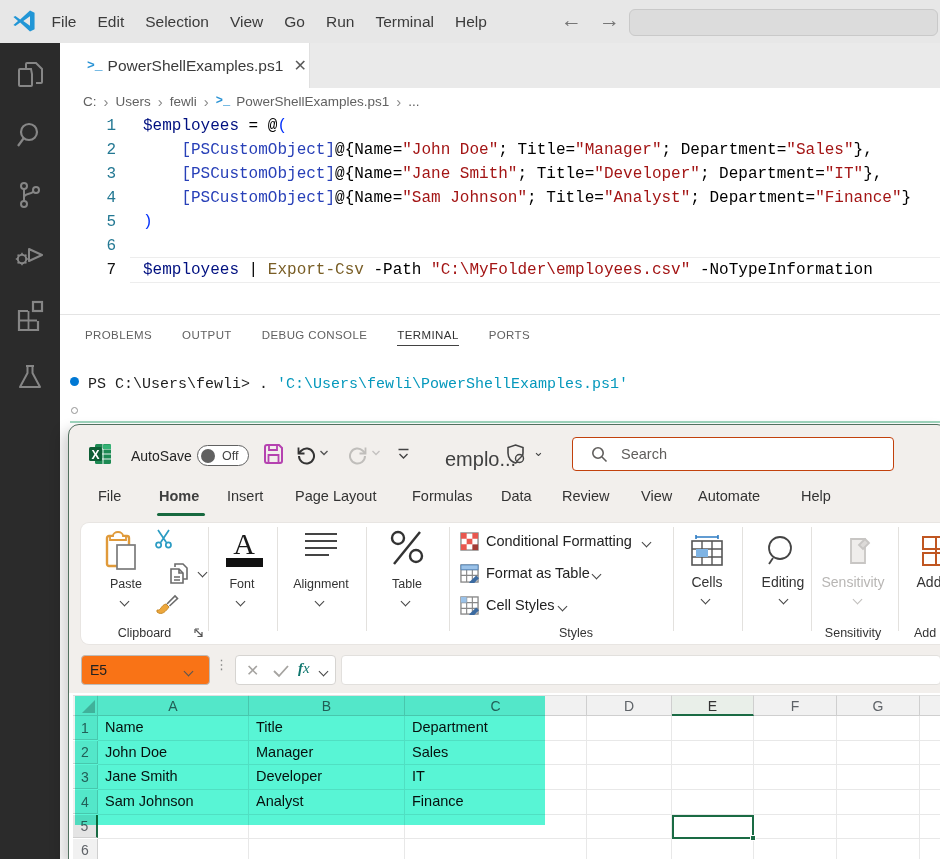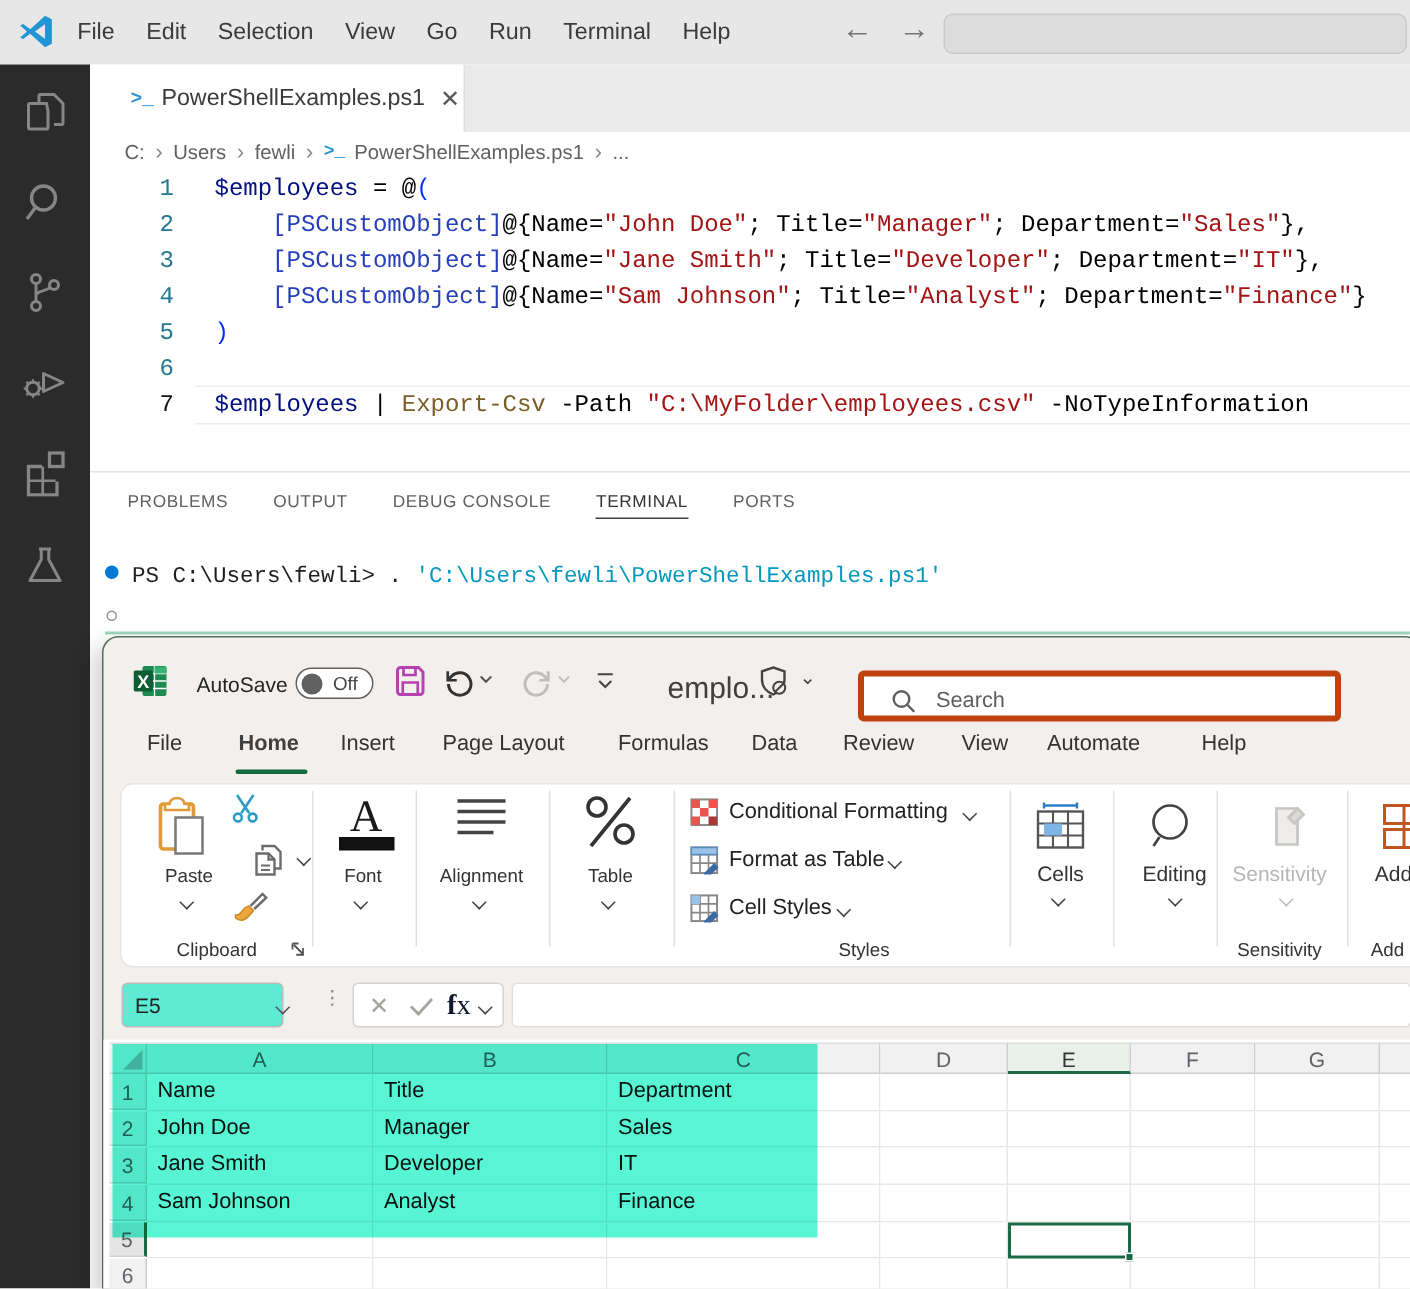--- a/index.html
+++ b/index.html
@@ -180,21 +180,21 @@
     <svg class="abs" style="left:328px;top:23px" width="13" height="13" viewBox="0 0 13 13" fill="none" stroke="#444" stroke-width="1.4">
         <path d="M1.5 1.5 h10 M2.5 6 L6.5 10 L10.5 6"></path>
       </svg>
     <span class="abs" style="left:376px;top:23px;font-size:20px;color:#404040">emplo...</span>
     <svg class="abs" style="left:436px;top:18px" width="21" height="22" viewBox="0 0 21 22" fill="none" stroke="#444" stroke-width="1.6">
       <path d="M10.5 2 L18 4.5 V10 c0 5-3.5 8.5-7.5 10 C6.5 18.5 3 15 3 10 V4.5 Z"></path>
       <circle cx="14.5" cy="15.5" r="4" fill="#f2efec" stroke-width="1.4"></circle>
         <path d="M11.8 18.2 L17.2 12.8" stroke-width="1.4"></path>
     </svg>
     <span class="abs" style="left:464px;top:19px;color:#444;font-size:13px">⌄</span>
-    <div class="abs" style="left:503px;top:22px;width:322px;height:34px;background:#fff;border:4px solid #c2410c;border-radius:4px">
+    <div class="abs" style="left:503px;top:12px;width:322px;height:34px;background:#fff;border:1px solid #c2410c;border-radius:4px">
       <svg style="position:absolute;left:18px;top:8px" width="17" height="17" viewBox="0 0 17 17" fill="none" stroke="#605e5c" stroke-width="1.6">
           <circle cx="7" cy="7" r="5.2"></circle>
           <path d="M11 11 L15.5 15.5"></path>
         </svg>
       <span style="position:absolute;left:48px;top:8px;font-size:14.5px;color:#605e5c">Search</span>
     </div>
   </div>
   <div id="ribbontabs">
     <span style="left:29px">File</span>
     <span style="left:90px;font-weight:bold;color:#404040">Home</span>
@@ -319,31 +319,31 @@
 
     <svg class="abs" style="left:851px;top:14px" width="30" height="36" viewBox="0 0 30 36" fill="none" stroke="#c05621" stroke-width="2">
       <rect x="3" y="4" width="26" height="12"></rect>
         <rect x="3" y="20" width="26" height="12"></rect>
         <path d="M16 4 v28"></path>
     </svg>
     <div class="abs rlab" style="left:830px;top:55px;width:60px;font-size:14px">Add</div>
     <div class="abs rlab" style="left:826px;top:107px;width:60px">Add</div>
   </div>
   <div id="formulabar">
-    <div class="abs" style="left:12px;top:6px;width:108px;height:30px;background:#5eead4;border:1px solid #bdbbb8;border-radius:4px">
+    <div class="abs" style="left:12px;top:6px;width:129px;height:30px;background:#f97316;border:1px solid #bdbbb8;border-radius:4px">
       <span style="position:absolute;left:8px;top:6px;font-size:14px;color:#222">E5</span>
       <div class="chev" style="position:absolute;left:103px;top:12px;border-color:#555"></div>
     </div>
     <span class="abs" style="left:146px;top:8px;color:#888;font-size:13px;letter-spacing:0">⋮</span>
     <div class="abs" style="left:166px;top:6px;width:101px;height:30px;background:#fff;border:1px solid #d6d4d1;border-radius:4px">
       <span style="position:absolute;left:10px;top:5px;color:#a5a3a0;font-size:16px">✕</span>
       <svg style="position:absolute;left:36px;top:8px" width="18" height="14" viewBox="0 0 18 14" fill="none" stroke="#a5a3a0" stroke-width="1.8">
           <path d="M2 7 l5 5 L16 2"></path>
         </svg>
-      <span style="position:absolute;left:62px;top:4px;color:#0f172a;font-size:19px;font-family:'Liberation Serif',serif"><b>f</b>x</span>
+      <span style="position:absolute;left:62px;top:4px;color:#0f766e;font-size:15px;font-style:italic;font-family:'Liberation Serif',serif"><b>f</b>x</span>
       <div class="chev" style="position:absolute;left:84px;top:12px"></div>
     </div>
     <div class="abs" style="left:272px;top:6px;width:600px;height:30px;background:#fff;border:1px solid #e2e0dd;border-radius:4px"></div>
   </div>
   <div id="grid">
     <div class="ch" style="left:4px;width:25px">
       <div style="position:absolute;right:2px;bottom:2px;width:0;height:0;border-left:13px solid transparent;border-bottom:13px solid #b8b8b8"></div>
     </div>
     <div class="ch" style="left:29px;width:151px">A</div>
     <div class="ch" style="left:180px;width:156px">B</div>

